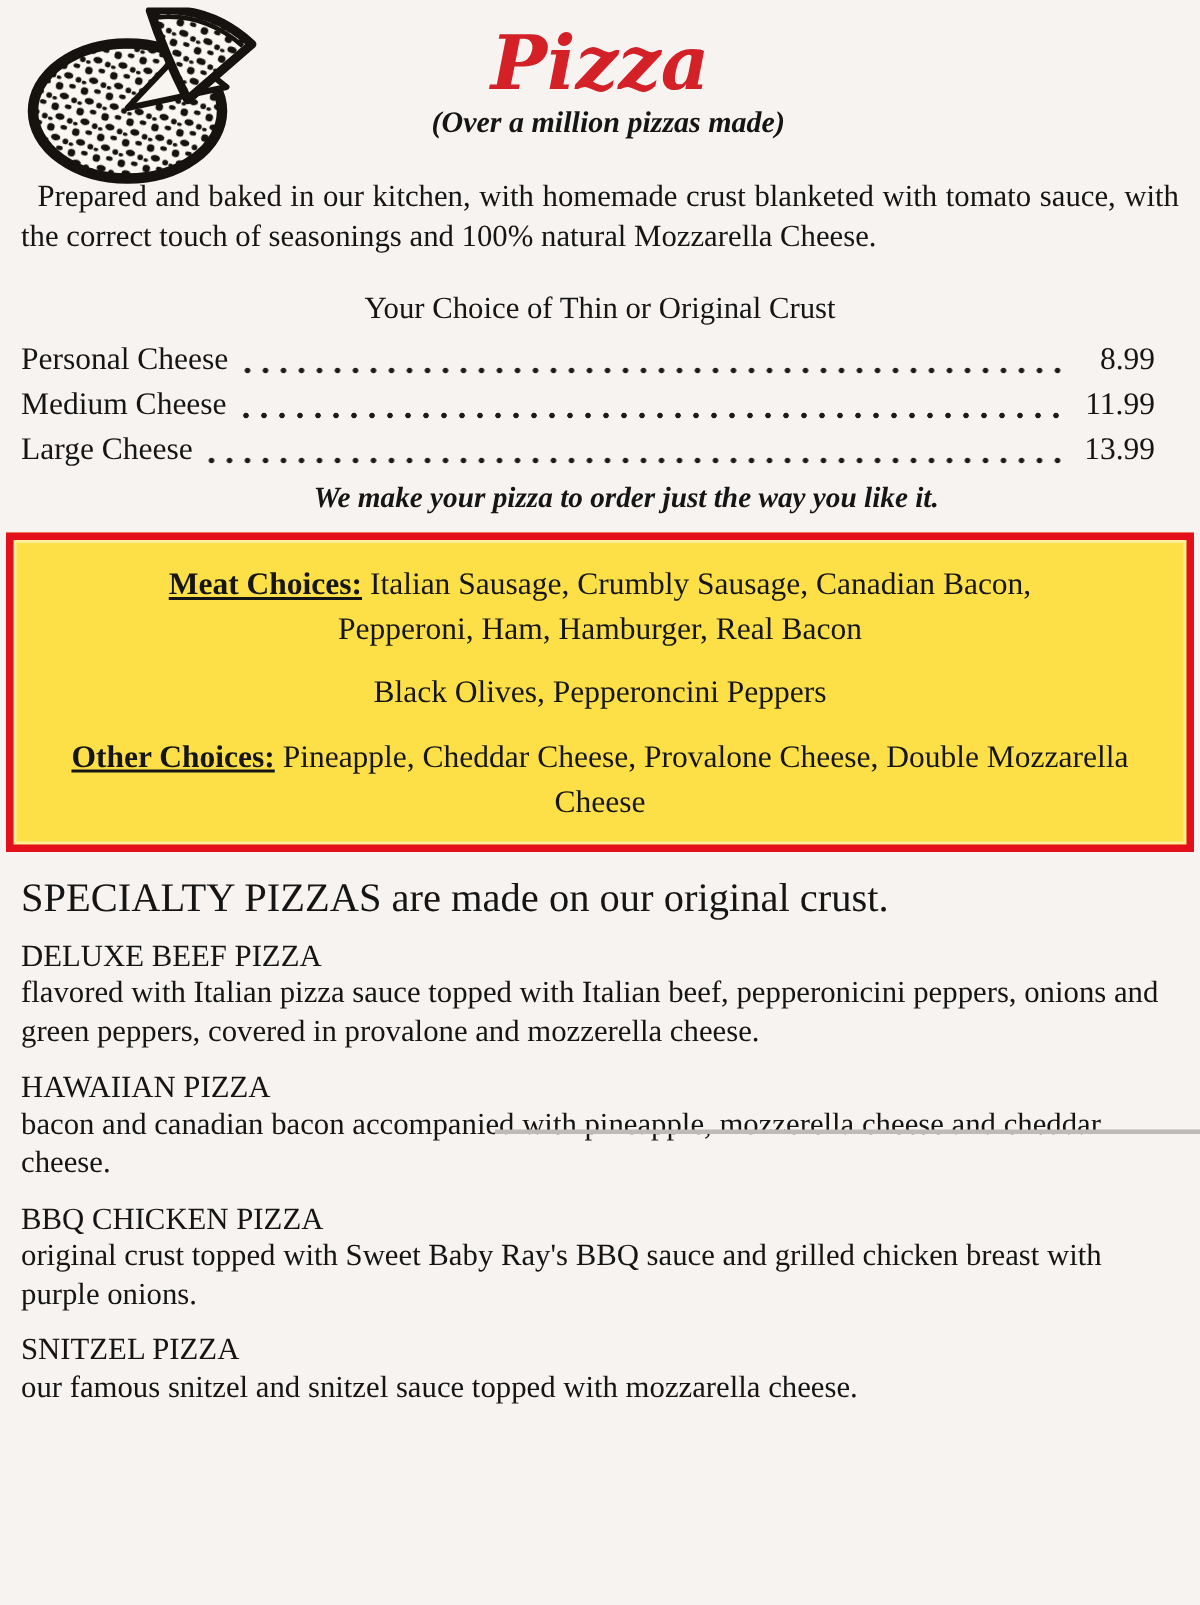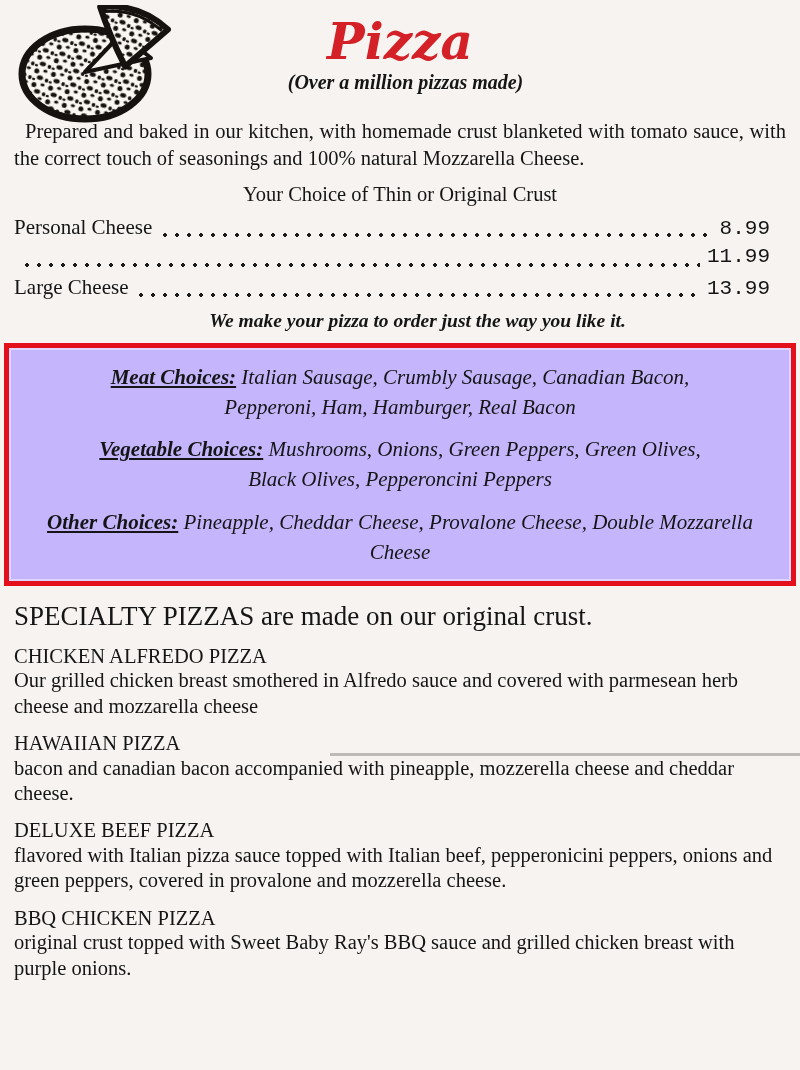--- a/index.html
+++ b/index.html
@@ -29,48 +29,47 @@
     text-align: center;
     font-style: italic; font-weight: 700;
     font-size: 20px; margin-top: 2px; padding-left: 11px;
   }
 
   .intro {
     margin: 8px 14px 0 14px;
     font-size: 20.5px; line-height: 1.32;
     text-align: justify; text-indent: 11px;
   }
-  .crust-line { text-align: center; font-size: 20.5px; margin: 11px 0 9px; }
+  .crust-line { text-align: center; font-size: 20.5px; margin: 23px 0 9px; }
 
   
   .prices { margin-top: 2px; }
   .price-row {
     display: flex; align-items: baseline;
     padding: 0 30px 0 14px; height: 30px; font-size: 21px;
   }
   .dots {
     flex: 1; align-self: stretch; margin: 0 7px;
     background-image: radial-gradient(circle, #1b1b1b 1.6px, transparent 2.1px);
     background-size: 12px 10px; background-repeat: repeat-x;
     background-position: left bottom 5px;
   }
-  .price { min-width: 50px; text-align: right; font-family: Liberation Mono, monospace; }
+  .price { min-width: 50px; text-align: right; }
 
   .note {
     text-align: center; font-style: italic; font-weight: 700;
     font-size: 19.5px; line-height: 1.32; margin-top: 3px; padding-left: 35px;
   }
 
   
   .red-box {
     margin: 9px 4px 0 4px;
     border: 5px solid #e3101c;
-    background: #c4b5fd;
+    background: #fde047;
     box-shadow: inset 0 0 0 2px rgba(255,255,255,0.45);
-    font-style: italic;
   }
   .choices-box { padding: 15px 12px 13px; }
   .c-group { margin-bottom: 13px; }
   .c-group:last-child { margin-bottom: 0; }
   .c-line { margin: 0; text-align: center; font-size: 21px; line-height: 1.42; }
   .c-label { font-weight: 700; text-decoration: underline; }
 
   
   .spec-heading { margin: 15px 14px 0; font-size: 27px; }
   .spec-item { margin: 13px 14px 0; }
@@ -116,20 +115,21 @@
 
   <div class="crust-line">Your Choice of Thin or Original Crust</div>
 
   <div class="prices">
     <div class="price-row">
       <span>Personal Cheese</span>
       <span class="dots"></span>
       <span class="price">8.99</span>
     </div>
     <div class="price-row">
+      <span>Medium Cheese</span>
       <span class="dots"></span>
       <span class="price">11.99</span>
     </div>
     <div class="price-row">
       <span>Large Cheese</span>
       <span class="dots"></span>
       <span class="price">13.99</span>
     </div>
   </div>
 
@@ -137,48 +137,44 @@
 
   <section class="red-box choices-box">
     <div class="c-group">
       <p class="c-line">
         <span class="c-label">Meat Choices:</span>
         <span>Italian Sausage, Crumbly Sausage, Canadian Bacon,</span>
       </p>
       <p class="c-line">Pepperoni, Ham, Hamburger, Real Bacon</p>
     </div>
     <div class="c-group">
-      <p class="c-line">
-        <span class="c-label">Vegetable Choices:</span>
-        <span>Mushrooms, Onions, Green Peppers, Green Olives,</span>
-      </p>
       <p class="c-line">Black Olives, Pepperoncini Peppers</p>
     </div>
     <div class="c-group">
       <p class="c-line">
         <span class="c-label">Other Choices:</span>
         <span>Pineapple, Cheddar Cheese, Provalone Cheese, Double Mozzarella Cheese</span>
       </p>
     </div>
   </section>
 
   <p class="spec-heading">SPECIALTY PIZZAS are made on our original crust.</p>
 
   <div class="spec-item">
-    <div class="spec-name">CHICKEN ALFREDO PIZZA</div>
-    <div class="spec-desc">Our grilled chicken breast smothered in Alfredo sauce and covered with parmesean herb cheese and mozzarella cheese</div>
+    <div class="spec-name">DELUXE BEEF PIZZA</div>
+    <div class="spec-desc">flavored with Italian pizza sauce topped with Italian beef, pepperonicini peppers, onions and green peppers, covered in provalone and mozzerella cheese.</div>
   </div>
   <div class="spec-item">
     <div class="spec-name">HAWAIIAN PIZZA</div>
     <div class="spec-desc">bacon and canadian bacon accompanied with pineapple, mozzerella cheese and cheddar cheese.</div>
   </div>
   <div class="spec-item">
-    <div class="spec-name">DELUXE BEEF PIZZA</div>
-    <div class="spec-desc">flavored with Italian pizza sauce topped with Italian beef, pepperonicini peppers, onions and green peppers, covered in provalone and mozzerella cheese.</div>
+    <div class="spec-name">BBQ CHICKEN PIZZA</div>
+    <div class="spec-desc">original crust topped with Sweet Baby Ray's BBQ sauce and grilled chicken breast with purple onions.</div>
   </div>
   <div class="spec-item">
-    <div class="spec-name">BBQ CHICKEN PIZZA</div>
-    <div class="spec-desc">original crust topped with Sweet Baby Ray's BBQ sauce and grilled chicken breast with purple onions.</div>
+    <div class="spec-name">SNITZEL PIZZA</div>
+    <div class="spec-desc">our famous snitzel and snitzel sauce topped with mozzarella cheese.</div>
   </div>
 
   <div class="scan-edge"></div>
 
 </div>
 
 </body></html>

